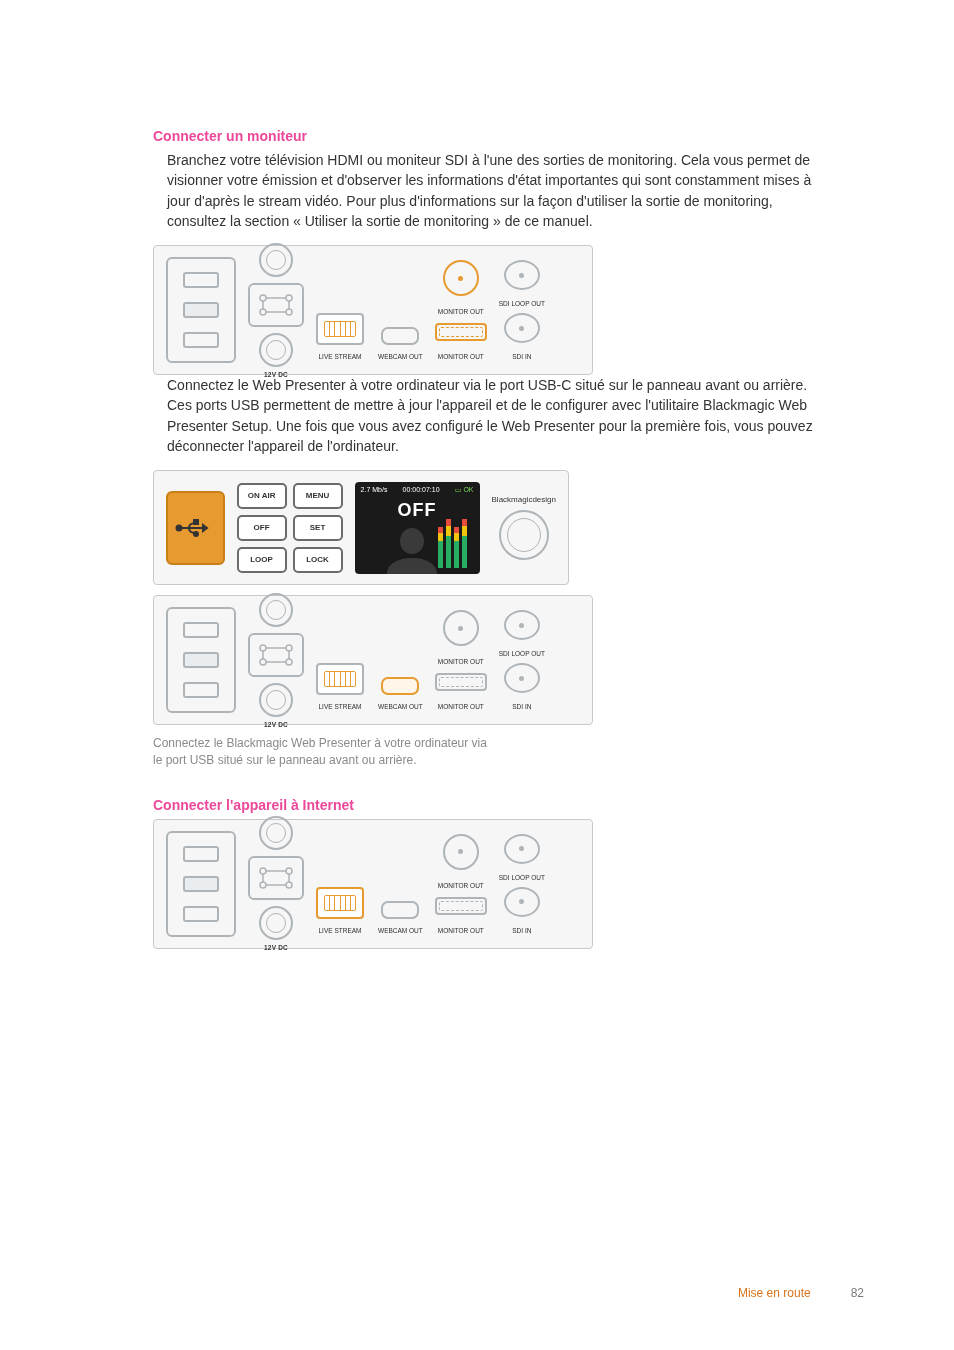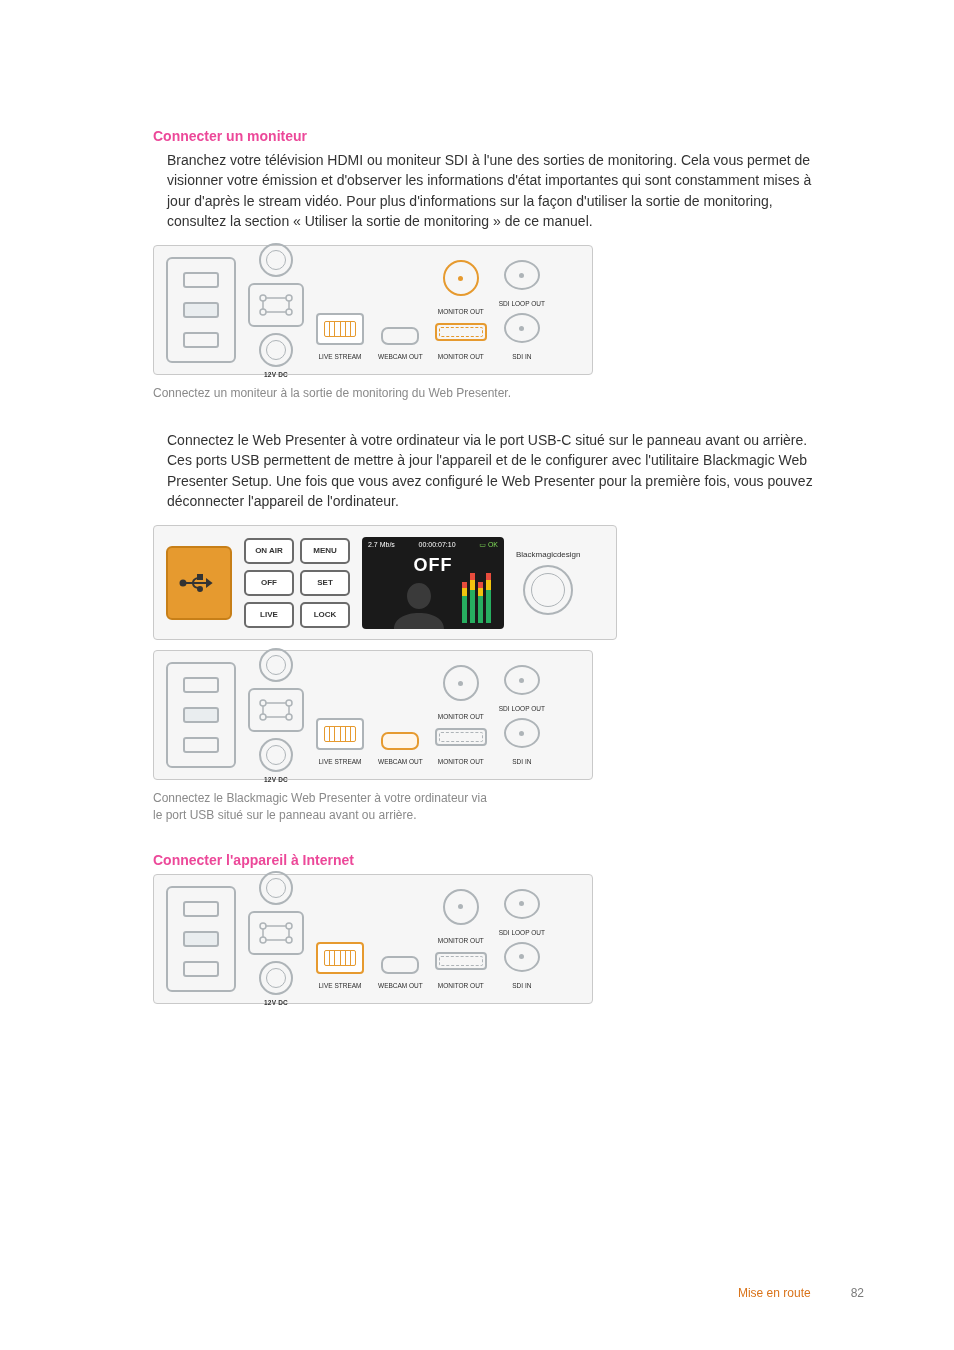--- a/index.html
+++ b/index.html
@@ -118,21 +118,21 @@
   }
   .hdmi.hl{border-color:#e69a2f;}
   .hdmi::after{
     content:"";position:absolute;inset:2px;border:1px dashed #aeb4b8;border-radius:2px;
   }
   .hdmi.hl::after{border-color:#e69a2f;}
   .hflex{display:flex;gap:14px;align-items:flex-end;}
 
   
   .frontpanel{
-    width:464px;height:115px;
+    width:416px;height:115px;
     border:1px solid #c9c9c9;border-radius:4px;background:#f6f6f6;
     display:flex;align-items:center;padding:8px 12px;box-sizing:border-box;gap:12px;
     margin-bottom:10px;
   }
   .usb-block{
     width:62px;height:70px;background:#e69a2f;border-radius:6px;
     display:flex;align-items:center;justify-content:center;
     border:2px solid #c77f18;
   }
   .usb-block svg{width:40px;height:20px;}
@@ -234,21 +234,20 @@
       <div class="hdmi hl"></div>
       <span class="plabel">MONITOR OUT</span>
     </div>
     <div class="two-row">
       <div class="bnc"></div>
       <span class="plabel">SDI LOOP OUT</span>
       <div class="bnc"></div>
       <span class="plabel">SDI IN</span>
     </div>
   </div>
-  <div class="caption">Connectez un moniteur à la sortie de monitoring du Web Presenter.</div>
 
   <p>Connectez le Web Presenter à votre ordinateur via le port USB-C situé sur le panneau avant ou arrière. Ces ports USB permettent de mettre à jour l'appareil et de le configurer avec l'utilitaire Blackmagic Web Presenter Setup. Une fois que vous avez configuré le Web Presenter pour la première fois, vous pouvez déconnecter l'appareil de l'ordinateur.</p>
 
   <div class="frontpanel">
     <div class="usb-block">
       <svg viewBox="0 0 40 20">
           <g stroke="#333" stroke-width="2" fill="#333">
             <circle cx="4" cy="10" r="2.5"></circle>
             <path d="M6 10h26" fill="none"></path>
             <path d="M32 10l-4 -3v6z"></path>
@@ -257,21 +256,21 @@
             <path d="M14 10c0 5 6 5 6 5" fill="none"></path>
             <circle cx="21" cy="16" r="2"></circle>
           </g>
         </svg>
     </div>
     <div class="btn-grid">
       <div class="btn">ON AIR</div>
       <div class="btn">MENU</div>
       <div class="btn">OFF</div>
       <div class="btn">SET</div>
-      <div class="btn">LIVE</div>
+      <div class="btn">LOOP</div>
       <div class="btn">LOCK</div>
     </div>
     <div class="screen">
       <div class="screen-top">
         <span>2.7 Mb/s</span>
         <span>00:00:07:10</span>
         <span class="st-green">▭ <span>OK</span></span>
       </div>
       <div class="screen-big">OFF</div>
       <svg class="silh" viewBox="0 0 70 46">

